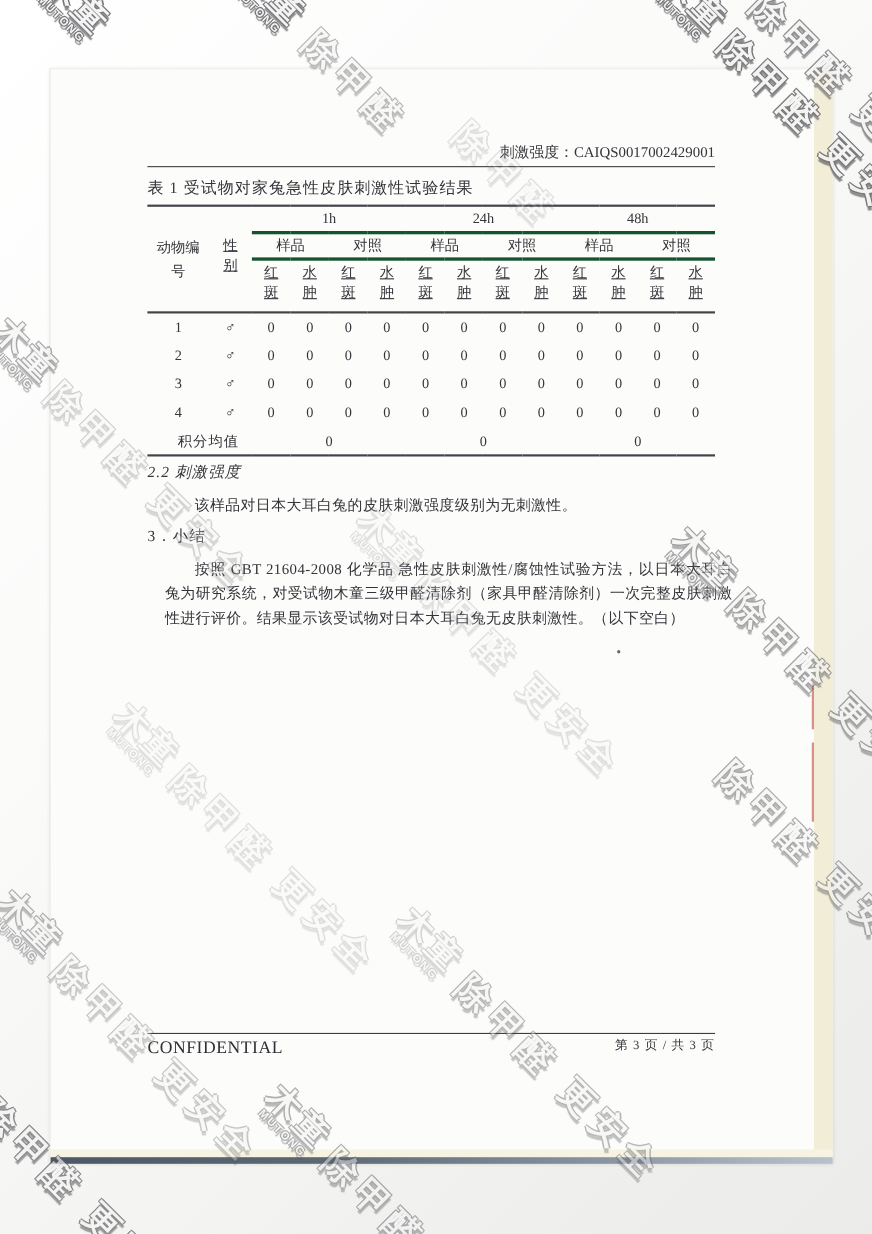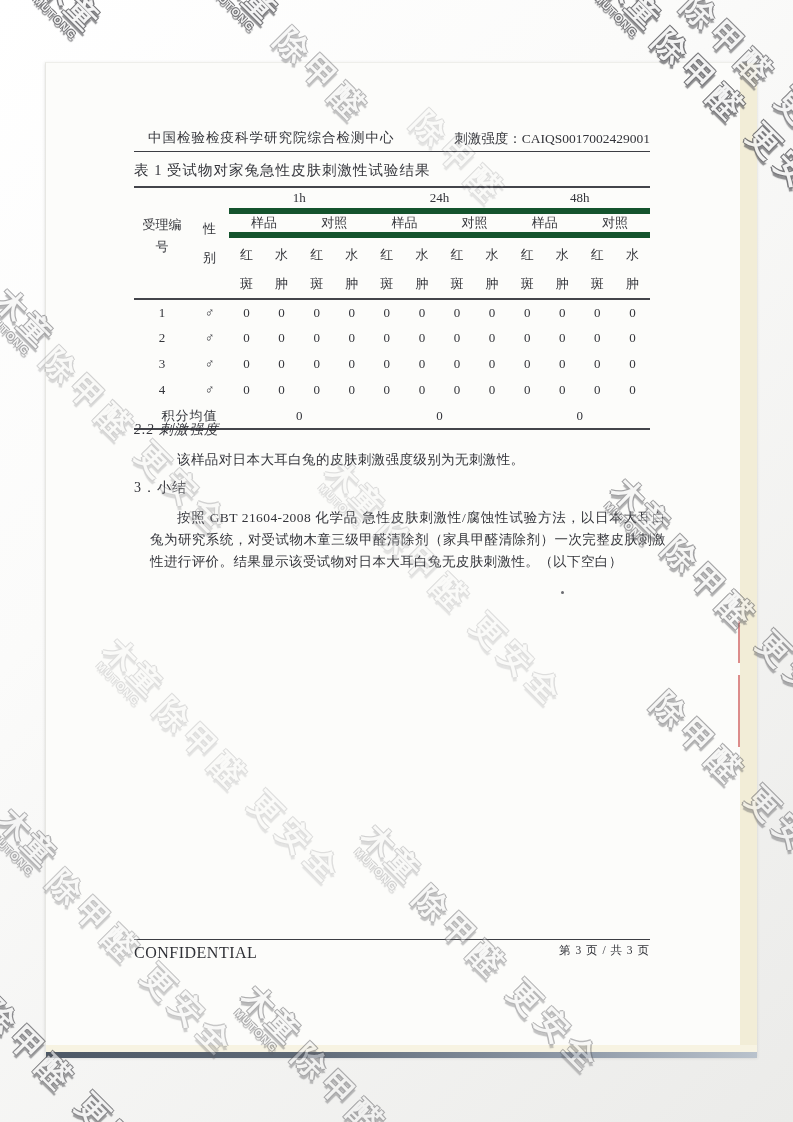--- a/index.html
+++ b/index.html
@@ -32,25 +32,25 @@
                  font-size:14.5px; letter-spacing:1px; }
 
   
   .rtable { position:absolute; top:123px; left:0; width:516px; border-collapse:collapse;
             font-size:13px; color:#33343a;
             border-top:2px solid #43444a; border-bottom:2px solid #43444a; }
   .rtable th, .rtable td { font-weight:normal; text-align:center; vertical-align:middle; padding:0; }
   .row-time th { height:24px; }
   .row-sub th  { height:24px; }
   .row-measure th { height:49px; vertical-align:top; padding-top:2px; }
-  .bline { border-bottom:6px solid #14532d; }
+  .bline { border-bottom:3px solid #14532d; }
   .row-measure th { border-bottom:2px solid #43444a; }
   th.span-head { vertical-align:top; padding-top:3px; border-bottom:2px solid #43444a; }
   .wrap3 { display:inline-block; width:3.4em; line-height:22px; }
-  .wrap1 { display:inline-block; width:1.3em; line-height:29px; }
+  .wrap1 { display:inline-block; width:1.3em; line-height:18px;text-decoration:underline; }
   .rtable tbody td { height:26px; }
   .rtable tr.data-row:last-of-type td { border-bottom:1px solid #63646a; }
   .mean-row td { height:24px; }
   .mean-label-cell { text-align:right; padding-left:16px !important; letter-spacing:1px; }
 
   
   .sec-heading { position:absolute; left:0; font-size:14px; letter-spacing:1px; }
   .sec-body { position:absolute; left:16px; width:516px; font-size:13.5px; line-height:22px;
               text-align:justify; text-indent:2em; letter-spacing:.4px; }
   .h-22 { top:358px;font-style:italic; }
@@ -90,21 +90,20 @@
 <div class="scene">
 
   <div class="page">
     <div class="page-right-strip"></div>
     <div class="page-bottom-margin"></div>
     <div class="page-bottom-edge"></div>
 
     <div class="content">
 
       <div class="doc-header">
-        <span class="org-name">中国检验检疫科学研究院综合检测中心</span>
         <span class="case-no"><span>刺激强度：</span><span>CAIQS0017002429001</span></span>
       </div>
       <div class="hr1"></div>
 
       <div class="table-title">表 1 受试物对家兔急性皮肤刺激性试验结果</div>
 
       <table class="rtable">
         <colgroup>
           <col style="width:56px">
             <col style="width:39px">
@@ -112,21 +111,21 @@
         </colgroup>
         <thead>
           <tr class="row-time">
               <th></th>
               <th></th>
               <th class="bline" colspan="4">1h</th>
               <th class="bline" colspan="4">24h</th>
               <th class="bline" colspan="4">48h</th>
             </tr>
           <tr class="row-sub">
-              <th class="span-head" rowspan="2"><div class="wrap3">受理编号</div></th>
+              <th class="span-head" rowspan="2"><div class="wrap3">动物编号</div></th>
               <th class="span-head" rowspan="2"><div class="wrap1">性别</div></th>
               <th class="bline" colspan="2">样品</th>
               <th class="bline" colspan="2">对照</th>
               <th class="bline" colspan="2">样品</th>
               <th class="bline" colspan="2">对照</th>
               <th class="bline" colspan="2">样品</th>
               <th class="bline" colspan="2">对照</th>
             </tr>
           <tr class="row-measure">
               <th><div class="wrap1">红斑</div></th>

